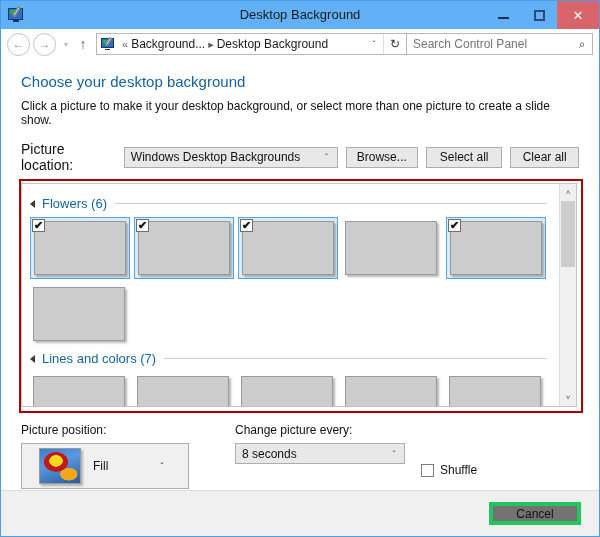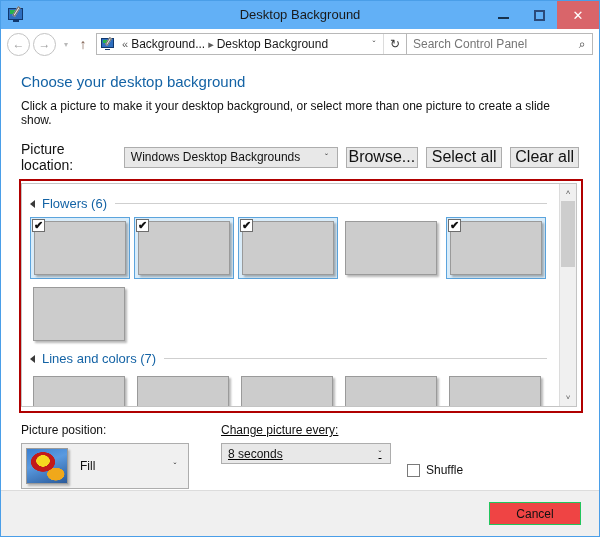--- a/index.html
+++ b/index.html
@@ -104,21 +104,21 @@
   .locrow{display:flex;align-items:center;margin-top:14px;}
   .loclabel{font-size:14px;color:#111;margin-right:8px;}
   .combo{
     height:21px;background:#e8e8e8;border:1px solid #adadad;box-sizing:border-box;
     display:flex;align-items:center;font-size:12px;color:#111;padding-left:6px;
   }
   .combo .arrow{margin-left:auto;width:20px;text-align:center;font-size:9px;color:#333;}
   .loc-combo{width:224px;}
   .btn{
     height:21px;border:1px solid #adadad;background:#e8e8e8;box-sizing:border-box;
-    font-size:16px;color:#111;display:flex;align-items:center;justify-content:center;
+    font-size:12px;color:#111;display:flex;align-items:center;justify-content:center;
     margin-left:8px;font-family:"Liberation Sans",sans-serif;
   }
   .btn-browse{width:76px;}
   .btn-selectall{width:80px;}
   .btn-clearall{width:72px;}
   
   .gallery-wrap{position:relative;margin-top:10px;}
   .redbox{
     position:absolute;left:-2px;top:-4px;width:564px;height:234px;
     border:2px solid #b00000;box-sizing:border-box;pointer-events:none;z-index:5;
@@ -198,25 +198,25 @@
   }
   .sc-btn{
     height:17px;flex:0 0 17px;display:flex;align-items:center;justify-content:center;
     font-size:8px;color:#5a5a5a;
   }
   .sc-track{flex:1 1 auto;position:relative;}
   .sc-thumb{position:absolute;left:1px;top:0;width:14px;height:66px;background:#cdcdcd;}
   
   .bottom{margin-top:16px;display:flex;}
   .col-pos{width:180px;}
-  .col-change{margin-left:20px;text-decoration:underline;}
+  .col-change{margin-left:34px;}
   .lbl{font-size:12px;color:#111;}
   .posbox{
     margin-top:6px;width:168px;height:46px;border:1px solid #adadad;background:#f0f0f0;
-    box-sizing:border-box;display:flex;align-items:center;padding:0 4px;
+    box-sizing:border-box;display:flex;align-items:center;padding:0 17px;
   }
   .pos-prev{
     width:42px;height:36px;border:1px solid #9a9a9a;box-sizing:border-box;
     box-shadow:2px 2px 2px rgba(0,0,0,0.25);
     background:
       radial-gradient(ellipse 30% 30% at 40% 35%, #f5d820 0%, #f5d820 55%, transparent 58%),
       radial-gradient(ellipse 42% 40% at 40% 38%, #c21a1a 0%, #c21a1a 70%, transparent 74%),
       radial-gradient(ellipse 30% 26% at 72% 74%, #f0a81a 0%, #f0a81a 70%, transparent 74%),
       linear-gradient(160deg,#3a7fd0 0%,#5a9ae0 40%,#2a5a9a 100%);
   }
@@ -227,21 +227,21 @@
   .shuffle-box{
     width:13px;height:13px;border:1px solid #7a7a7a;background:#fff;box-sizing:border-box;
   }
   .shuffle-lbl{font-size:12px;color:#111;margin-left:6px;}
   
   .footer{
     flex:0 0 46px;background:#f0f0f0;border-top:1px solid #dcdcdc;
     display:flex;align-items:center;justify-content:flex-end;padding-right:18px;box-sizing:border-box;
   }
   .fbtn{
-    height:23px;width:92px;border:1px solid #22c55e;background:#ef4444;box-sizing:border-box;
+    height:23px;width:92px;border:4px solid #22c55e;background:#737373;box-sizing:border-box;
     font-size:12px;color:#111;display:flex;align-items:center;justify-content:center;
     margin-left:10px;font-family:"Liberation Sans",sans-serif;
   }
   .fbtn.primary{border:1px solid #4a9ee8;background:#e8e8e8;box-shadow:inset 0 0 0 1px #fff;}
 </style>
 </head>
 <body>
 
 <div class="window">
 

